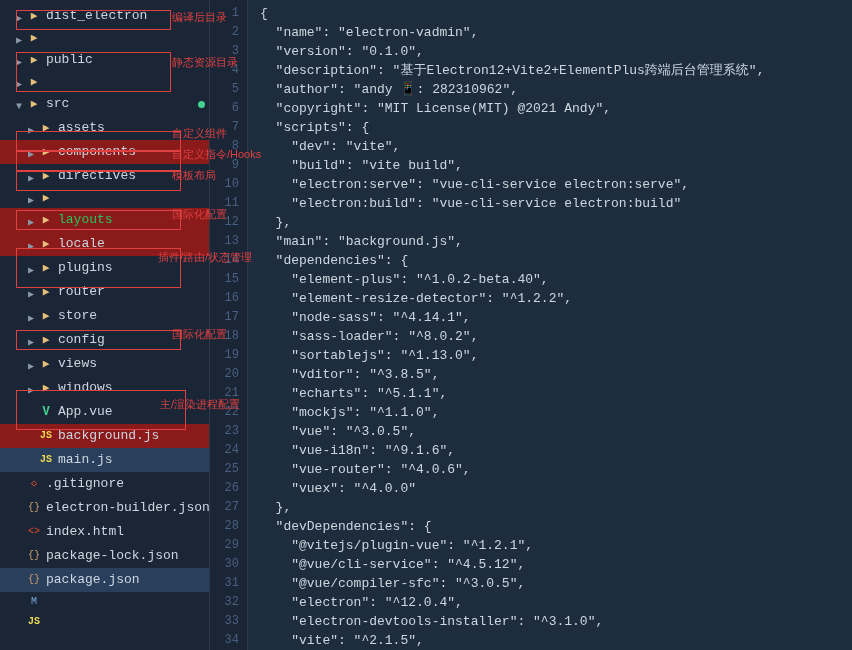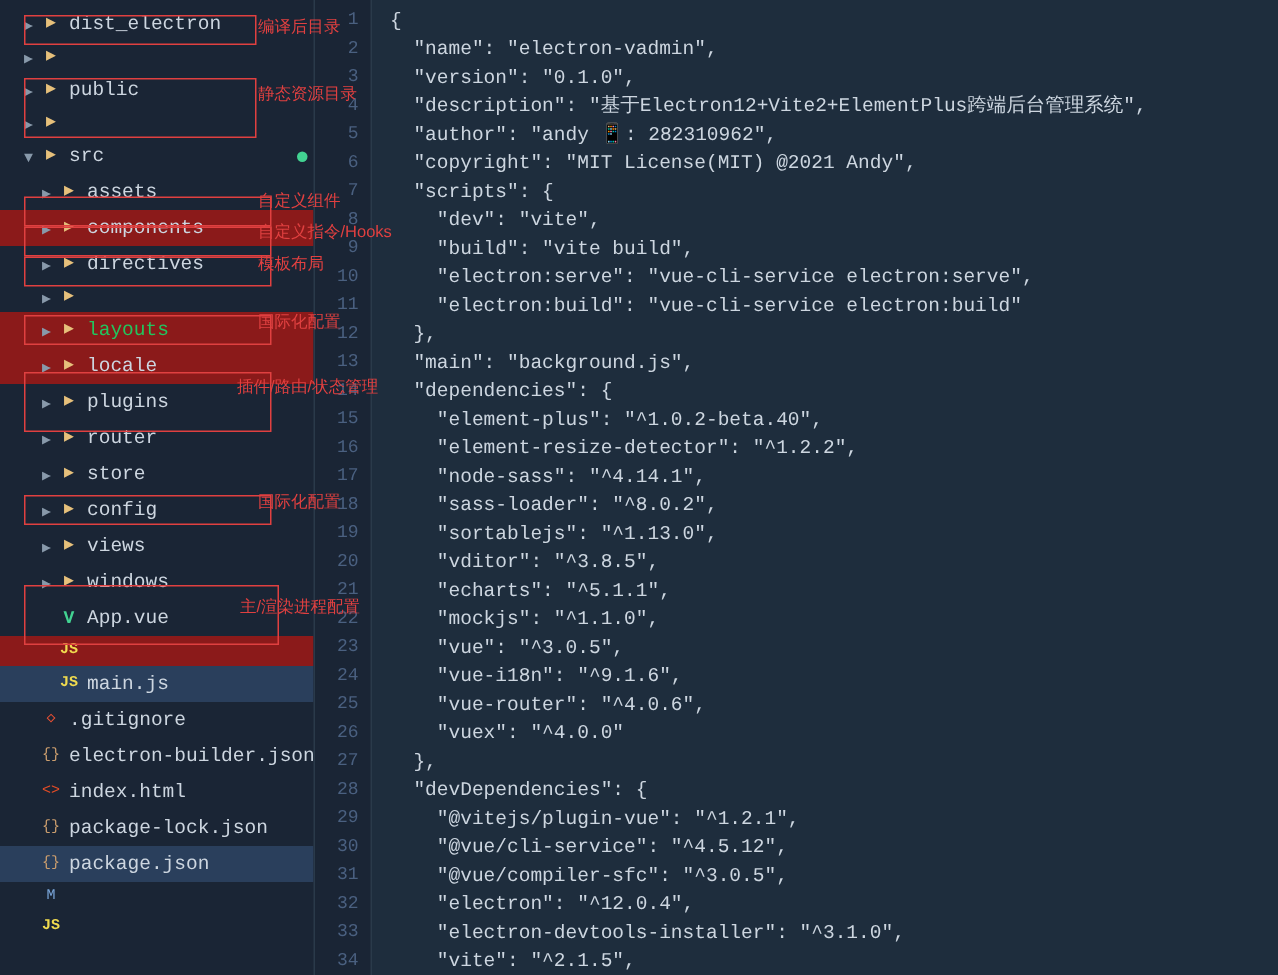--- a/index.html
+++ b/index.html
@@ -237,20 +237,21 @@
         <span class="item-label">windows</span>
       </div>
       <div class="tree-item indent-2">
         <span class="arrow leaf"></span>
         <span class="item-icon icon-vue" style="font-weight:bold;font-size:12px;">V</span>
         <span class="item-label">App.vue</span>
       </div>
       <div class="tree-item highlighted indent-2">
         <span class="arrow leaf"></span>
         <span class="item-icon icon-js" style="font-size:10px;font-weight:bold;">JS</span>
+        <span class="item-label">background.js</span>
       </div>
       <div class="tree-item selected indent-2">
         <span class="arrow leaf"></span>
         <span class="item-icon icon-js" style="font-size:10px;font-weight:bold;">JS</span>
         <span class="item-label">main.js</span>
       </div>
       <div class="tree-item indent-1">
         <span class="arrow leaf"></span>
         <span class="item-icon icon-git" style="font-size:10px;">◇</span>
         <span class="item-label">.gitignore</span>

